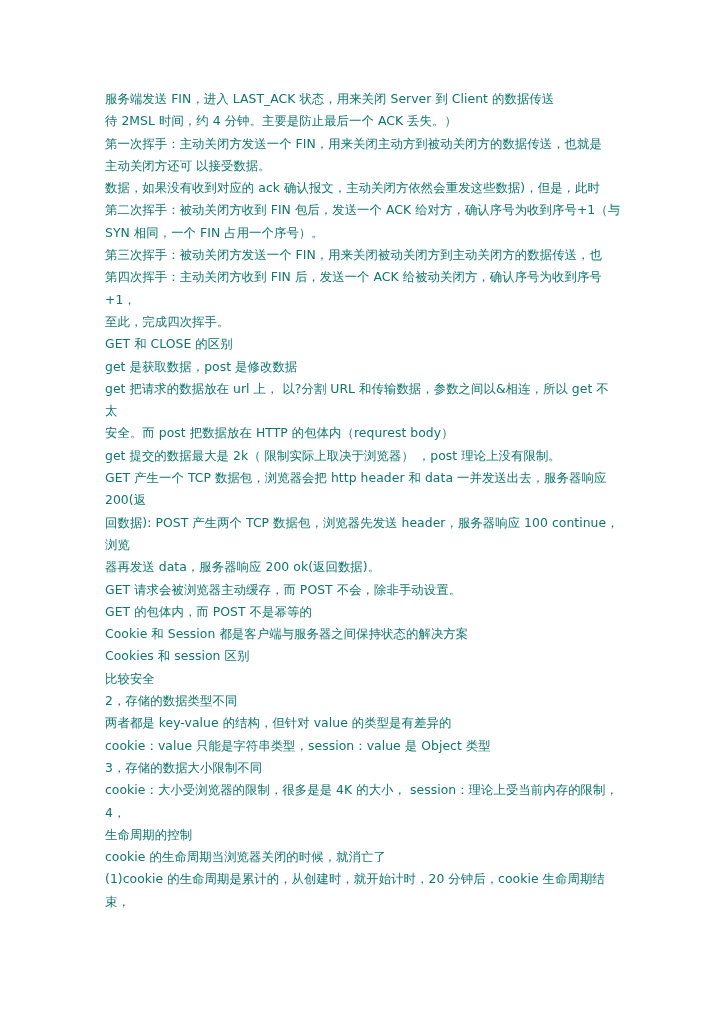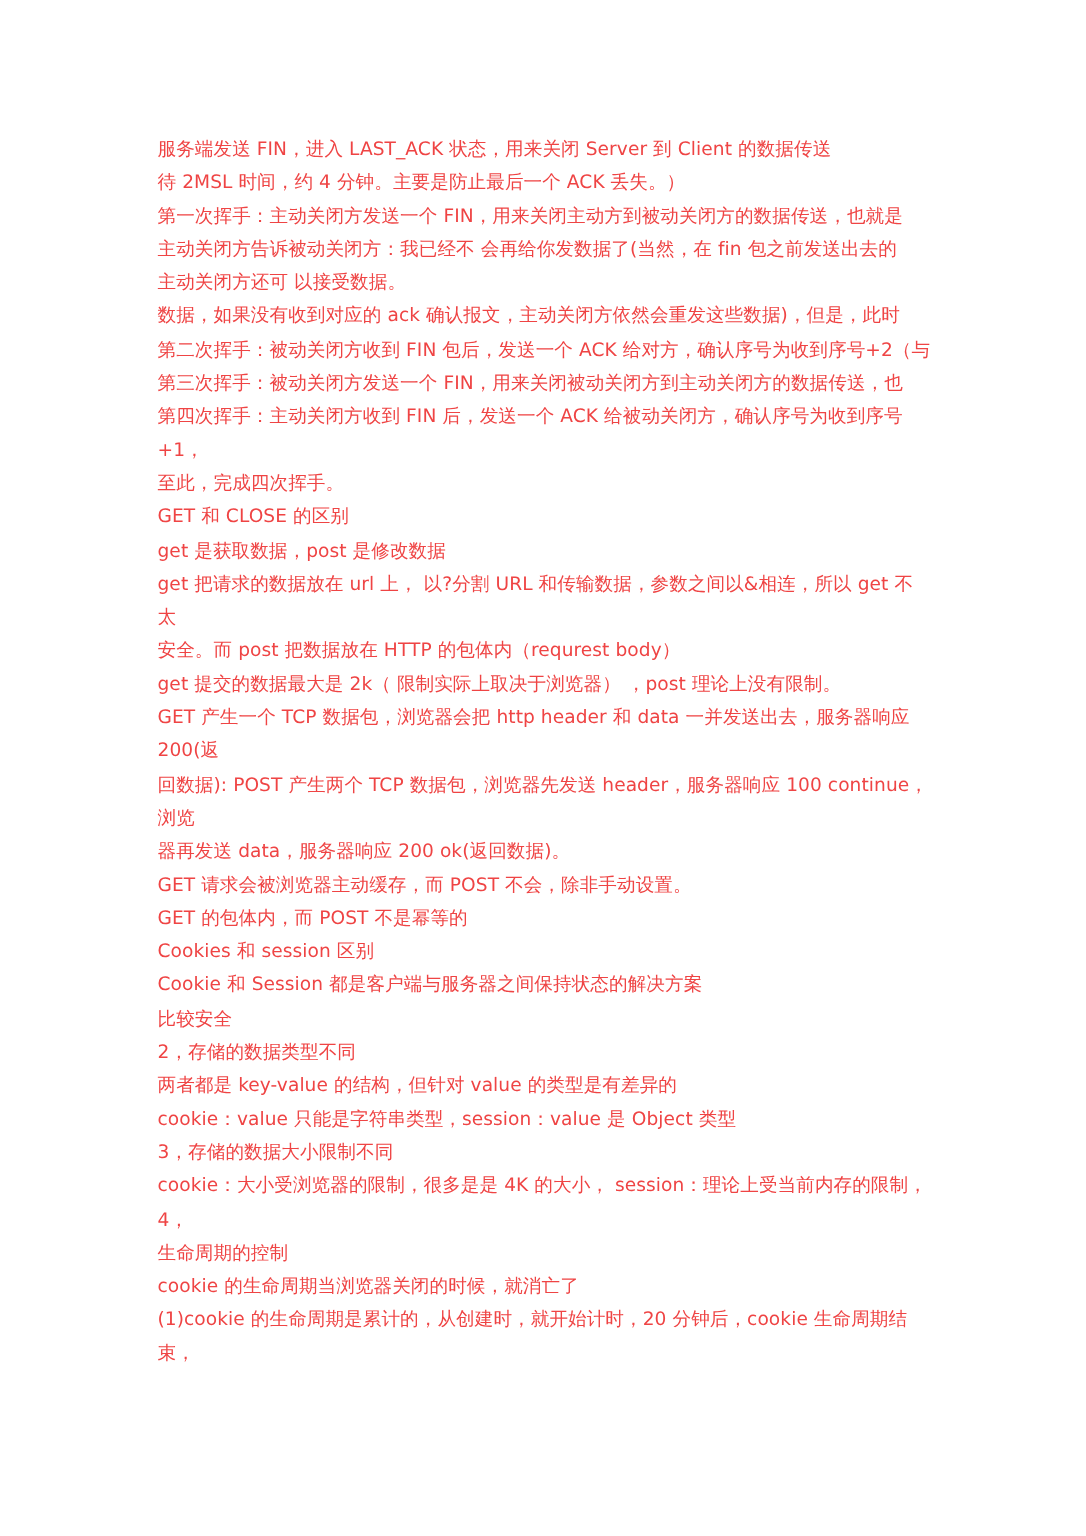--- a/index.html
+++ b/index.html
@@ -24,54 +24,54 @@
   }
   #doc-body {
     position: absolute;
     left: 105px;
     top: 88px;
     width: 516px;
   }
   .line {
     font-size: 12.4px;
     line-height: 22.3px;
-    color: #ef4444;
+    color: #0f766e;
     white-space: pre-wrap;
     word-break: break-word;
     letter-spacing: 0.05px;
     text-align: left;
   }
 </style>
 </head>
 <body>
 
 <div id="page" style="background: rgb(255, 255, 255);">
   <div id="doc-body">
       <div class="line">服务端发送 FIN，进入 LAST_ACK 状态，用来关闭 Server 到 Client 的数据传送</div>
       <div class="line">待 2MSL 时间，约 4 分钟。主要是防止最后一个 ACK 丢失。）</div>
       <div class="line">第一次挥手：主动关闭方发送一个 FIN，用来关闭主动方到被动关闭方的数据传送，也就是</div>
-      <div class="line">主动关闭方告诉被动关闭方：我已经不 会再给你发数据了(当然，在 fin 包之前发送出去的</div>
       <div class="line">主动关闭方还可 以接受数据。</div>
       <div class="line">数据，如果没有收到对应的 ack 确认报文，主动关闭方依然会重发这些数据)，但是，此时</div>
-      <div class="line">第二次挥手：被动关闭方收到 FIN 包后，发送一个 ACK 给对方，确认序号为收到序号+2（与</div>
+      <div class="line">第二次挥手：被动关闭方收到 FIN 包后，发送一个 ACK 给对方，确认序号为收到序号+1（与</div>
+      <div class="line">SYN 相同，一个 FIN 占用一个序号）。</div>
       <div class="line">第三次挥手：被动关闭方发送一个 FIN，用来关闭被动关闭方到主动关闭方的数据传送，也</div>
       <div class="line">第四次挥手：主动关闭方收到 FIN 后，发送一个 ACK 给被动关闭方，确认序号为收到序号+1，</div>
       <div class="line">至此，完成四次挥手。</div>
       <div class="line">GET 和 CLOSE 的区别</div>
       <div class="line">get 是获取数据，post 是修改数据</div>
       <div class="line">get 把请求的数据放在 url 上， 以?分割 URL 和传输数据，参数之间以&amp;相连，所以 get 不太</div>
       <div class="line">安全。而 post 把数据放在 HTTP 的包体内（requrest body）</div>
       <div class="line">get 提交的数据最大是 2k（ 限制实际上取决于浏览器） ，post 理论上没有限制。</div>
       <div class="line">GET 产生一个 TCP 数据包，浏览器会把 http header 和 data 一并发送出去，服务器响应 200(返</div>
       <div class="line">回数据): POST 产生两个 TCP 数据包，浏览器先发送 header，服务器响应 100 continue，浏览</div>
       <div class="line">器再发送 data，服务器响应 200 ok(返回数据)。</div>
       <div class="line">GET 请求会被浏览器主动缓存，而 POST 不会，除非手动设置。</div>
       <div class="line">GET 的包体内，而 POST 不是幂等的</div>
+      <div class="line">Cookie 和 Session 都是客户端与服务器之间保持状态的解决方案</div>
       <div class="line">Cookies 和 session 区别</div>
-      <div class="line">Cookie 和 Session 都是客户端与服务器之间保持状态的解决方案</div>
       <div class="line">比较安全</div>
       <div class="line">2，存储的数据类型不同</div>
       <div class="line">两者都是 key-value 的结构，但针对 value 的类型是有差异的</div>
       <div class="line">cookie：value 只能是字符串类型，session：value 是 Object 类型</div>
       <div class="line">3，存储的数据大小限制不同</div>
       <div class="line">cookie：大小受浏览器的限制，很多是是 4K 的大小， session：理论上受当前内存的限制，4，</div>
       <div class="line">生命周期的控制</div>
       <div class="line">cookie 的生命周期当浏览器关闭的时候，就消亡了</div>
       <div class="line">(1)cookie 的生命周期是累计的，从创建时，就开始计时，20 分钟后，cookie 生命周期结束，</div>
     </div>

